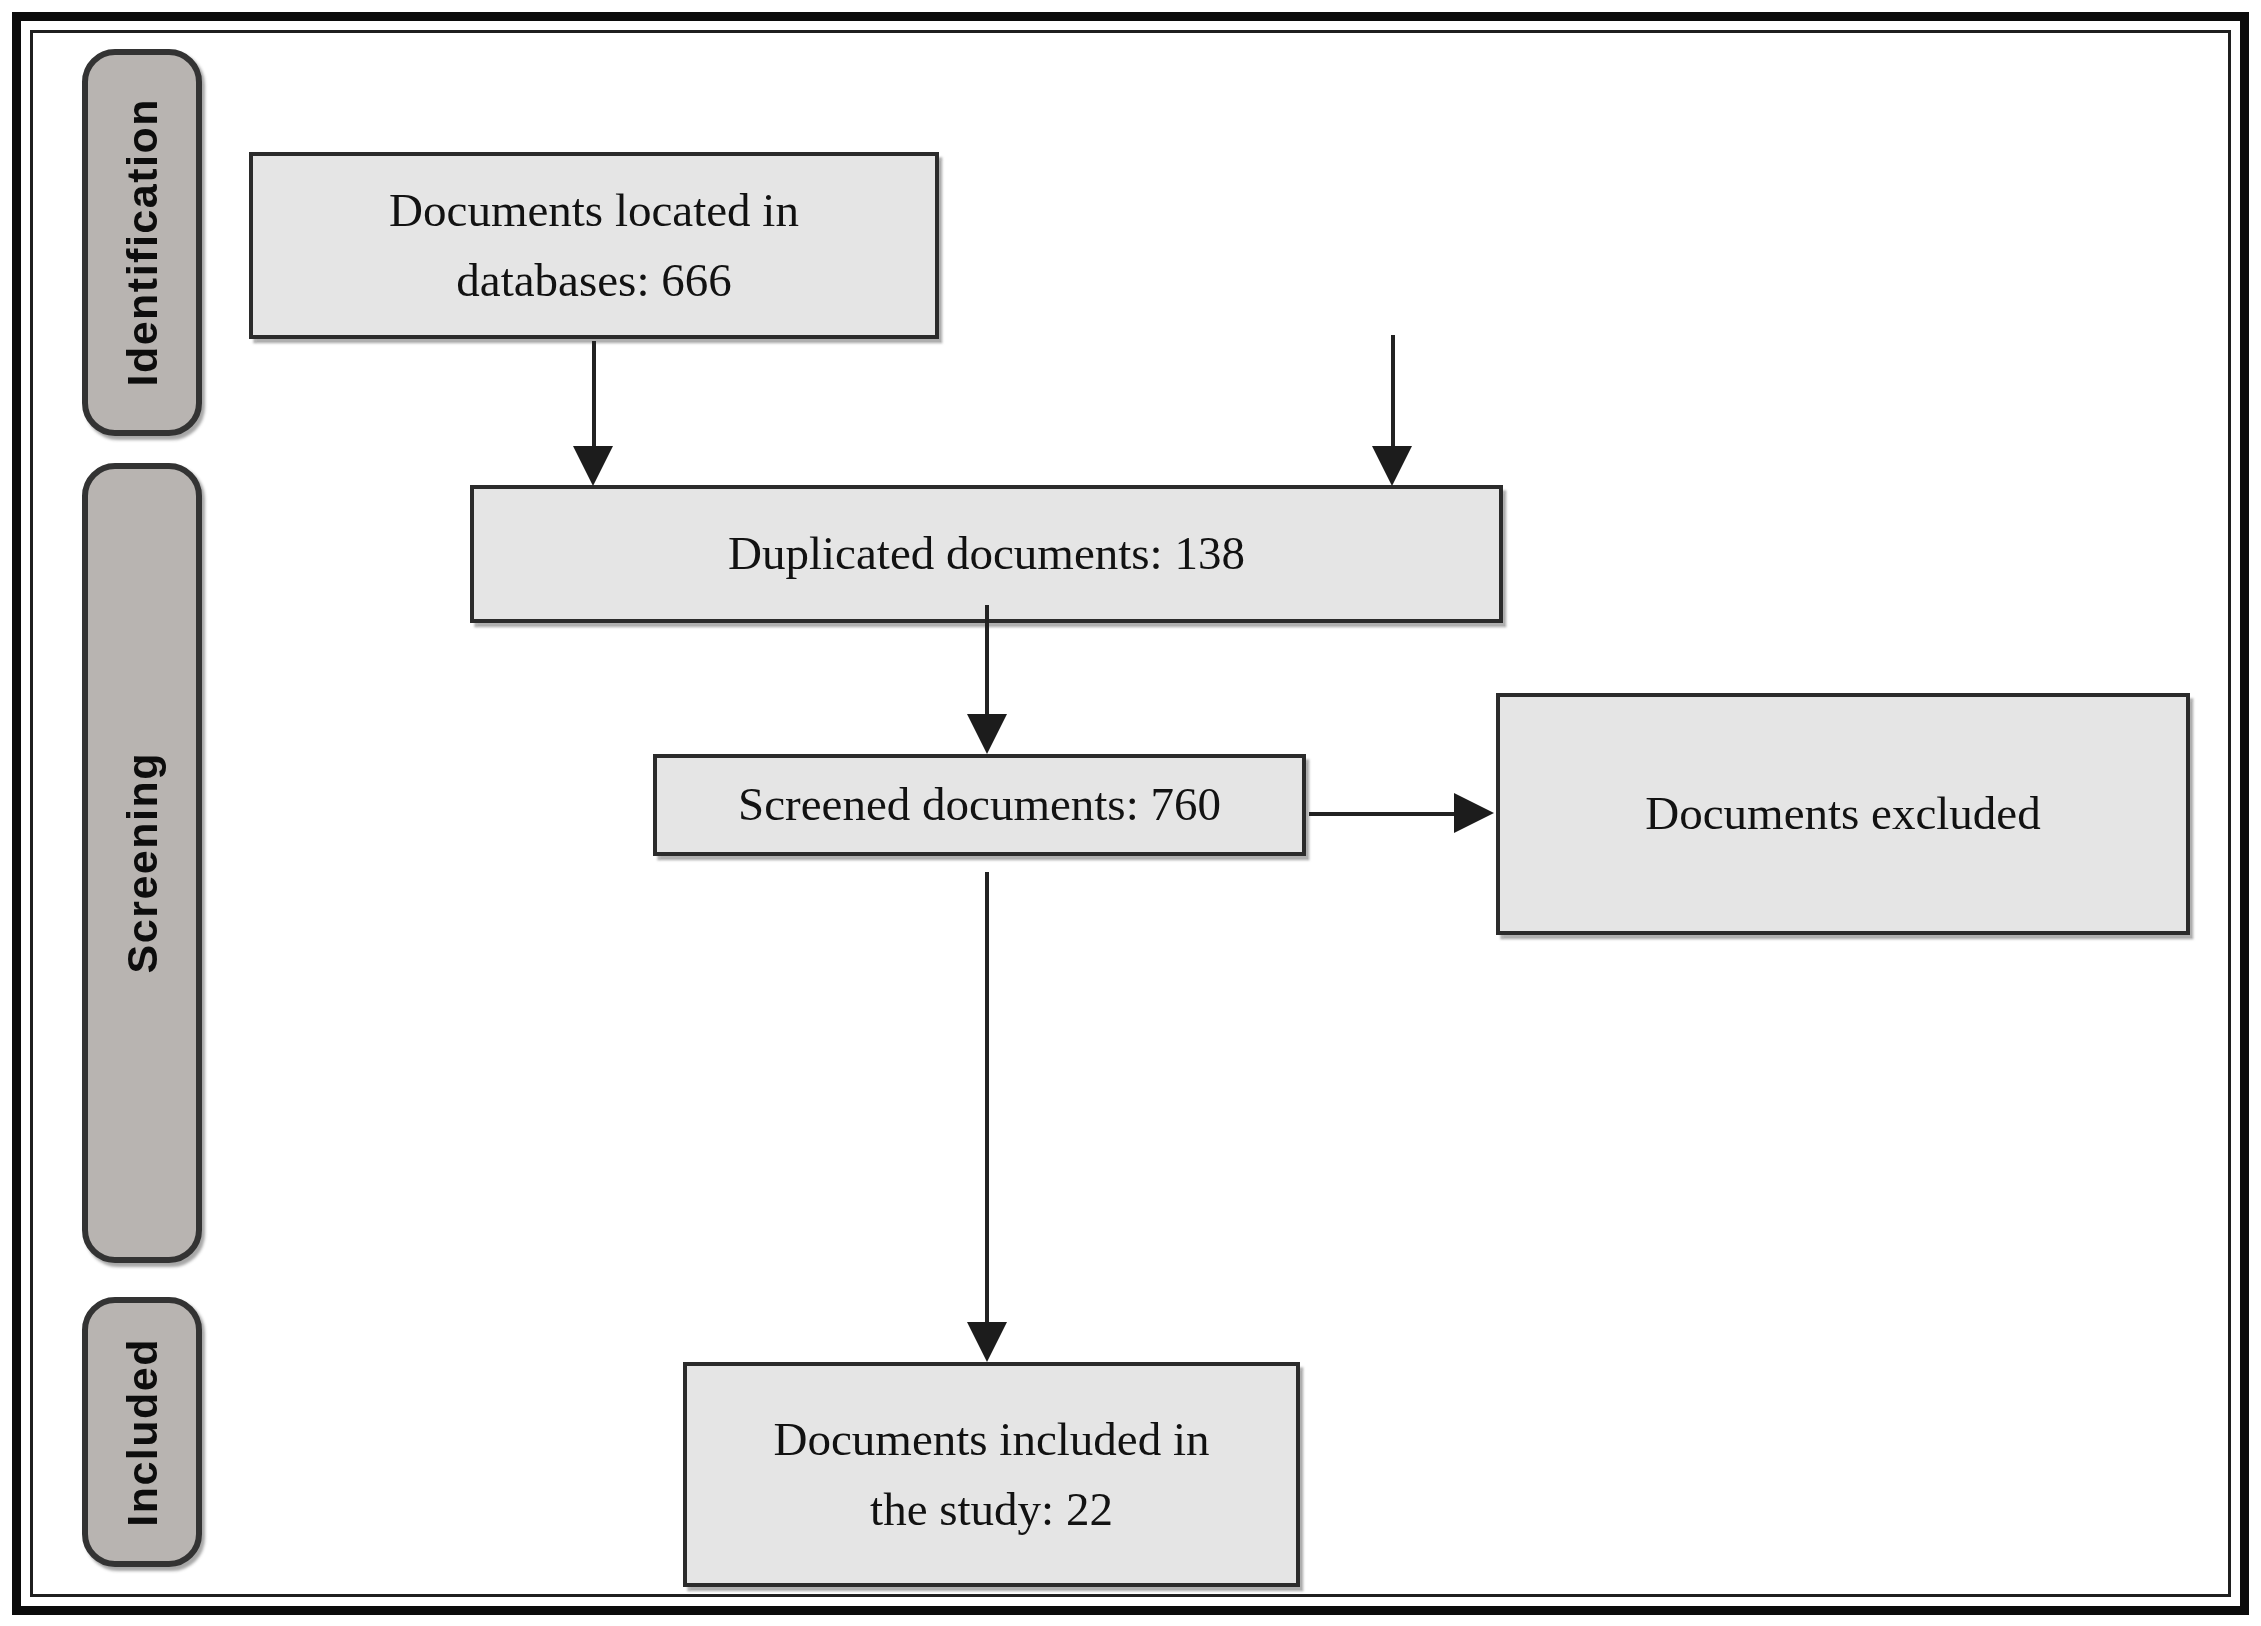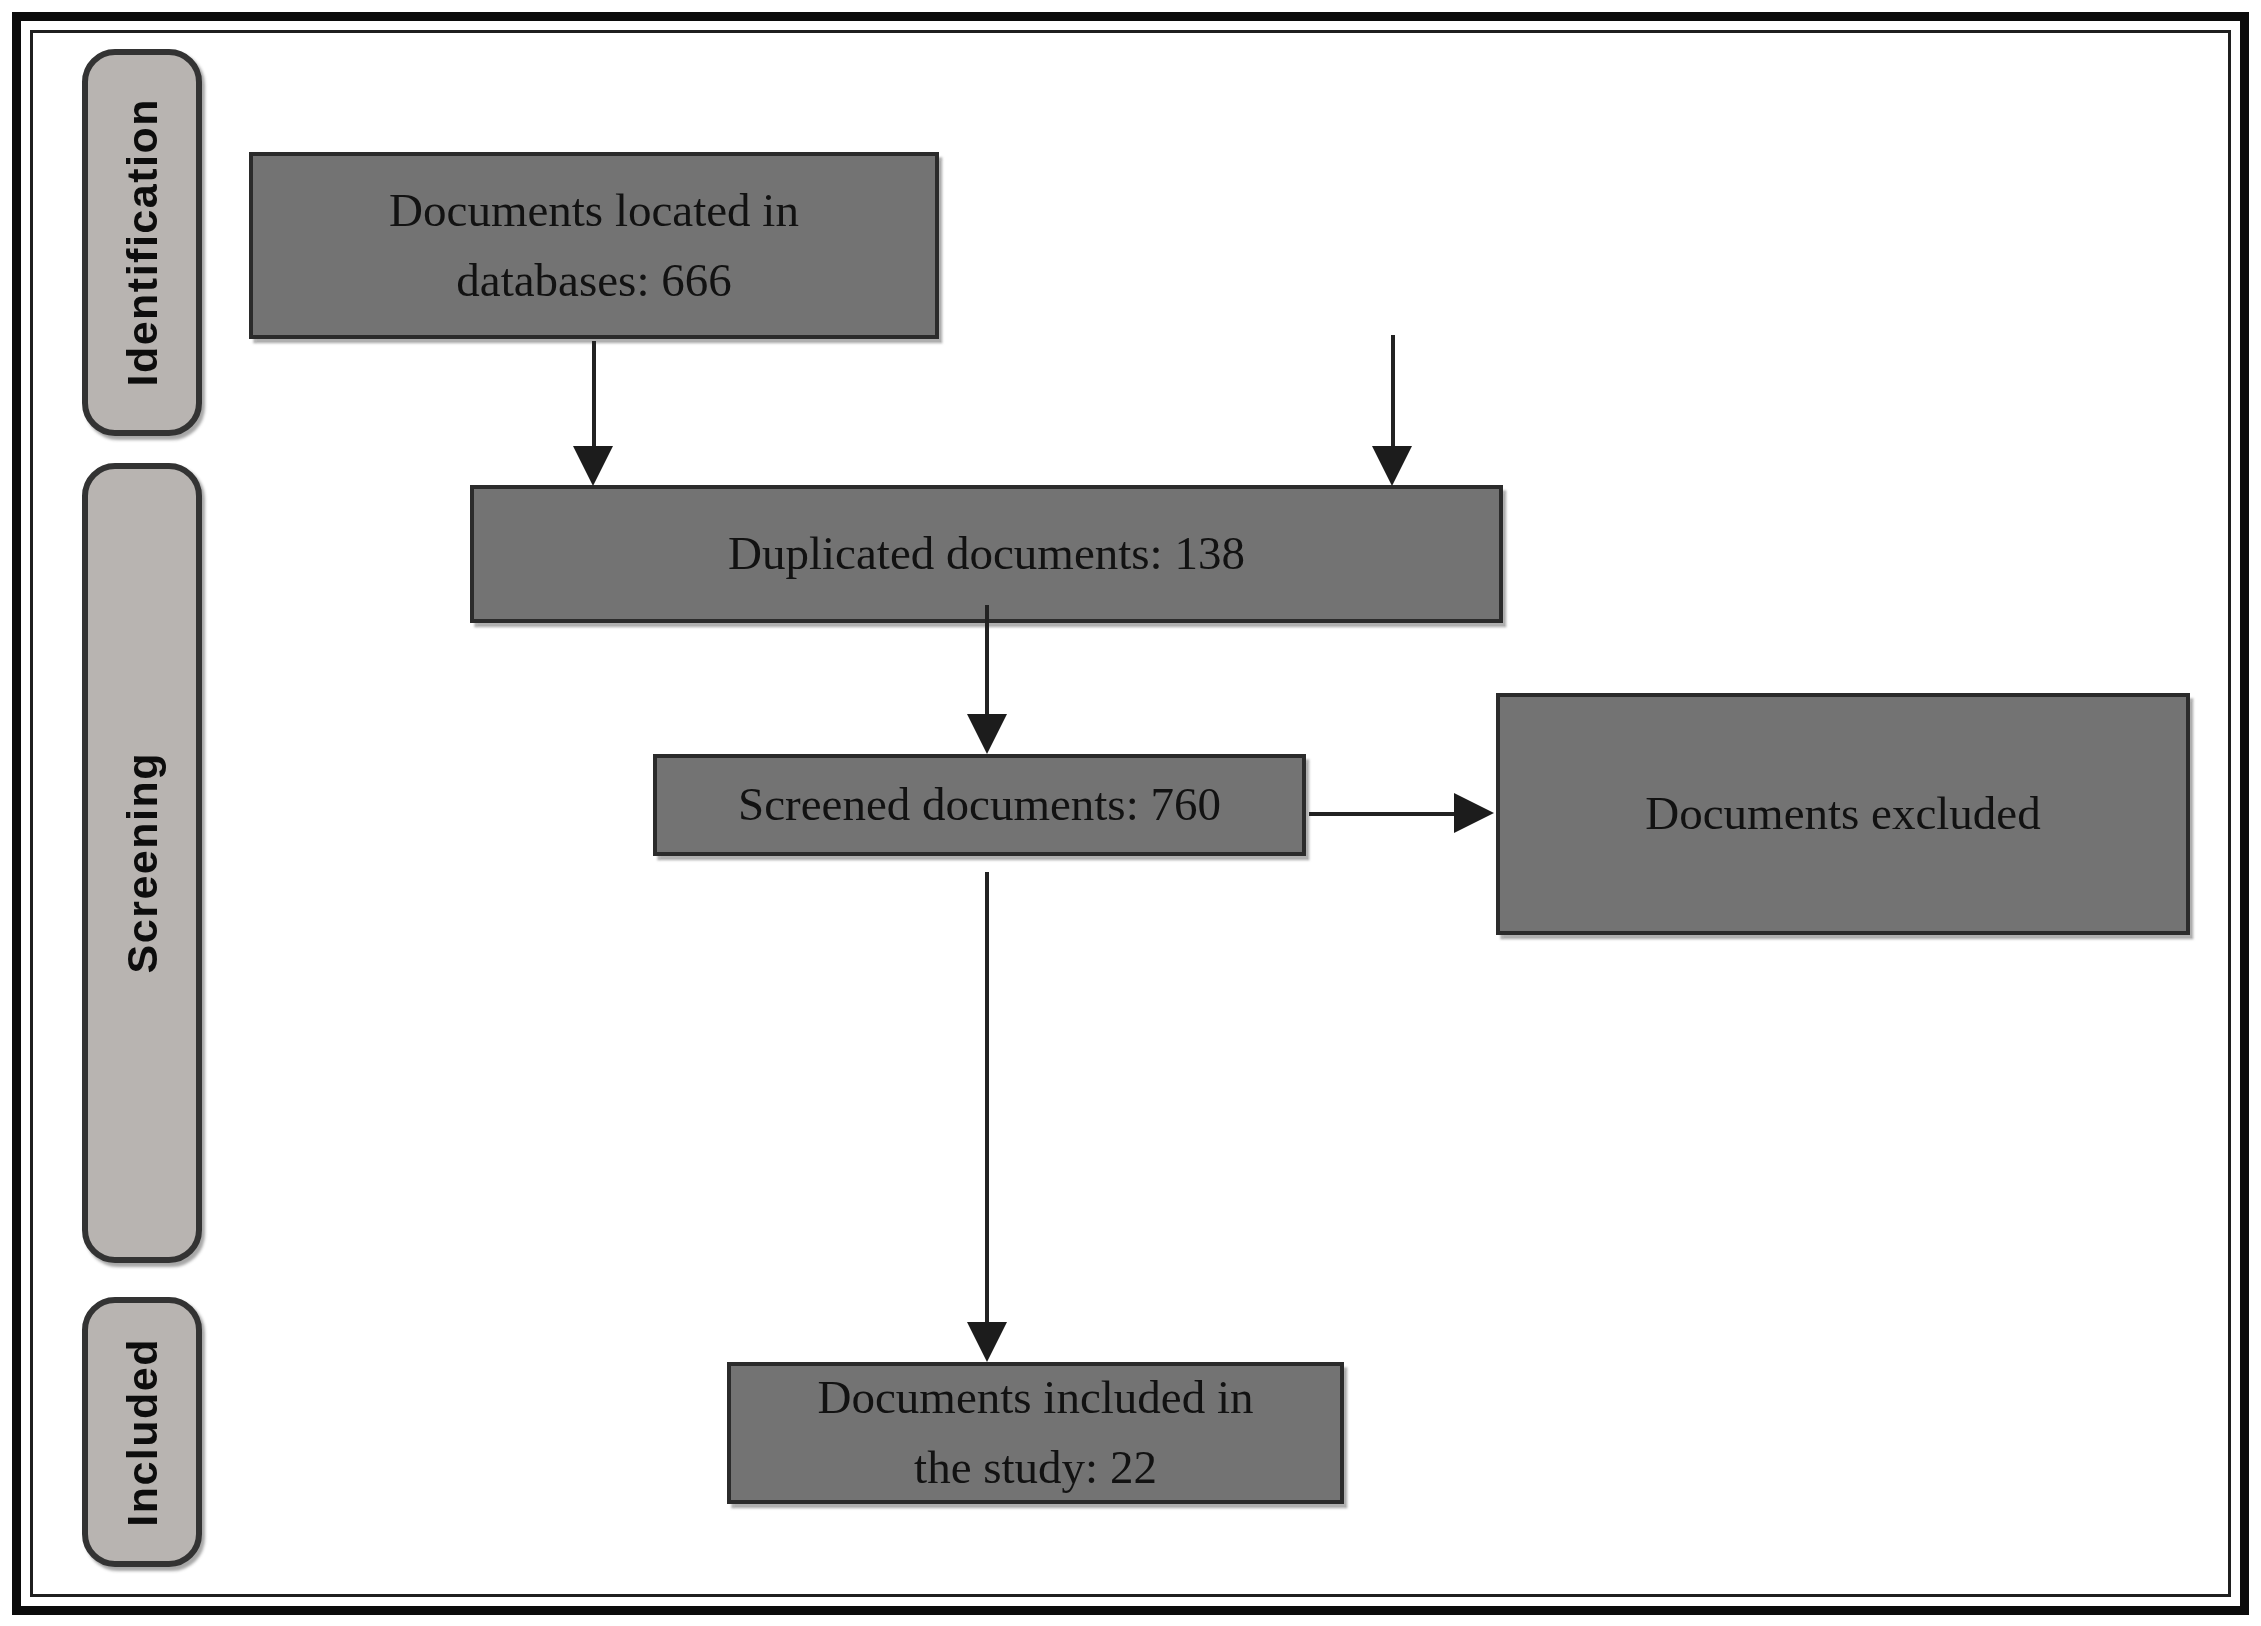--- a/index.html
+++ b/index.html
@@ -46,39 +46,39 @@
     color: #0d0d0d;
     white-space: nowrap;
   }
   #tab-identification { top: 49px;  height: 387px; }
   #tab-screening      { top: 463px; height: 800px; }
   #tab-included       { top: 1297px; height: 270px; }
 
   
   .flow-box {
     position: absolute;
-    background: #737373;
+    background: #e5e5e5;
     border: 4.5px solid #2b2b2b;
     box-sizing: border-box;
     display: flex;
     flex-direction: column;
     align-items: center;
     justify-content: center;
     text-align: center;
     font-size: 47px;
     line-height: 1.48;
     color: #121212;
     box-shadow: 3.7px 4.5px 2.2px rgba(110,110,110,0.55);
   }
   #box-databases    { left: 249px;  top: 152px;  width: 690px;  height: 187px; }
   #box-othersources { left: 1035px; top: 145px;  width: 716px;  height: 190px; }
   #box-duplicated   { left: 470px;  top: 485px;  width: 1033px; height: 138px; }
   #box-screened     { left: 653px;  top: 754px; width: 653px;  height: 102px; }
   #box-excluded     { left: 1496px; top: 693px;  width: 694px;  height: 242px; }
-  #box-included     { left: 683px;  top: 1362px; width: 617px;  height: 142px; margin-left: 44px; }
+  #box-included     { left: 683px;  top: 1362px; width: 617px;  height: 225px; }
 
   
   .arrow-line-v { position: absolute; width: 3.7px; background: #222222; }
   .arrow-line-h { position: absolute; height: 3.7px; background: #222222; }
   .arrow-head-down {
     position: absolute; width: 0; height: 0;
     border-left: 20px solid transparent;
     border-right: 20px solid transparent;
     border-top: 40px solid #1c1c1c;
   }

